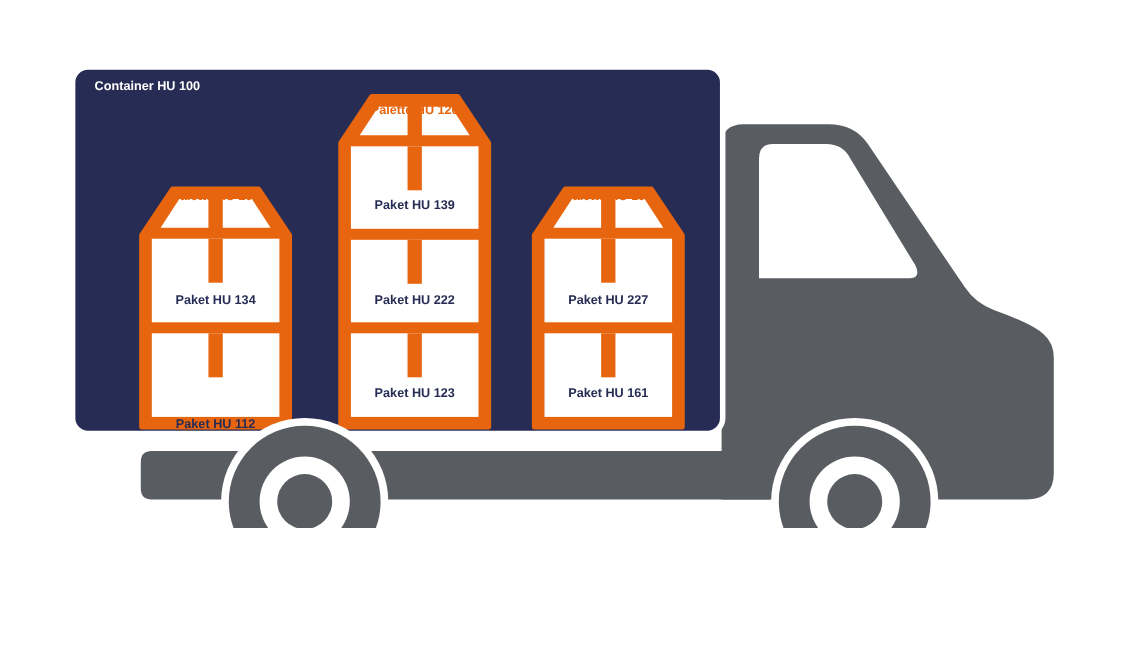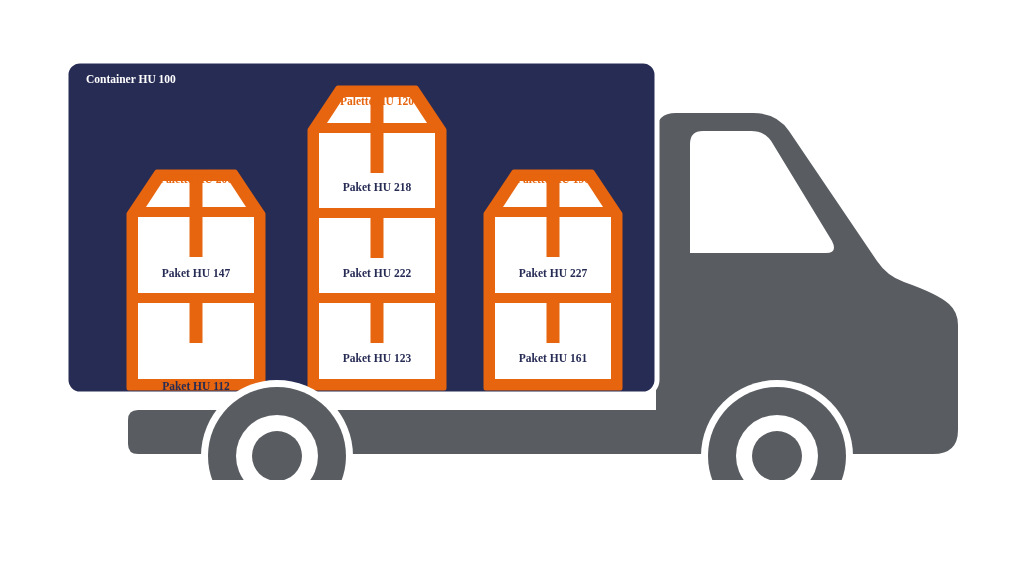--- a/index.html
+++ b/index.html
@@ -4,21 +4,21 @@
 <style>
   :root{
     --navy:#272c55; --orange:#e7650e; --gray:#595c61; --white:#ffffff;
   }
   html,body{margin:0;padding:0;background:#ffffff;}
   .stage{
     position:relative;
     width:1024px;height:480px;
     background:#ffffff;
     overflow:hidden;
-    font-family:Liberation Serif, serif;
+    font-family:Liberation Sans, sans-serif;
   }
   .stage svg{position:absolute;left:0;top:0;}
   .f-navy{fill:var(--navy);}
   .f-orange{fill:var(--orange);}
   .f-gray{fill:var(--gray);}
   .f-white{fill:var(--white);}
   .s-white{stroke:var(--white);stroke-width:5px;}
   .s-orange{stroke:var(--orange);stroke-width:5px;stroke-linejoin:round;}
   .lbl{
     position:absolute;
@@ -96,23 +96,23 @@
       <circle class="f-gray" cx="777" cy="456" r="25"></circle>
     </g>
   </svg>
 
   <div class="lbl container-lbl" style="left:86px;top:72px;">Container HU 100</div>
 
   <div class="lbl lbl-center palette-lbl" style="left:116px;top:144px;">Palette HU 200</div>
   <div class="lbl lbl-center palette-lbl" style="left:297px;top:66px;">Palette HU 120</div>
   <div class="lbl lbl-center palette-lbl" style="left:473px;top:144px;">Palette HU 190</div>
 
-  <div class="lbl paket-lbl" style="left:121px;top:266px;">Paket HU 147</div>
+  <div class="lbl paket-lbl" style="left:121px;top:266px;">Paket HU 134</div>
   <div class="lbl paket-lbl" style="left:121px;top:351px;margin-top:28px;">Paket HU 112</div>
 
-  <div class="lbl paket-lbl" style="left:302px;top:180px;">Paket HU 218</div>
+  <div class="lbl paket-lbl" style="left:302px;top:180px;">Paket HU 139</div>
   <div class="lbl paket-lbl" style="left:302px;top:266px;">Paket HU 222</div>
   <div class="lbl paket-lbl" style="left:302px;top:351px;">Paket HU 123</div>
 
   <div class="lbl paket-lbl" style="left:478px;top:266px;">Paket HU 227</div>
   <div class="lbl paket-lbl" style="left:478px;top:351px;">Paket HU 161</div>
 
 </div>
 
 </body></html>

